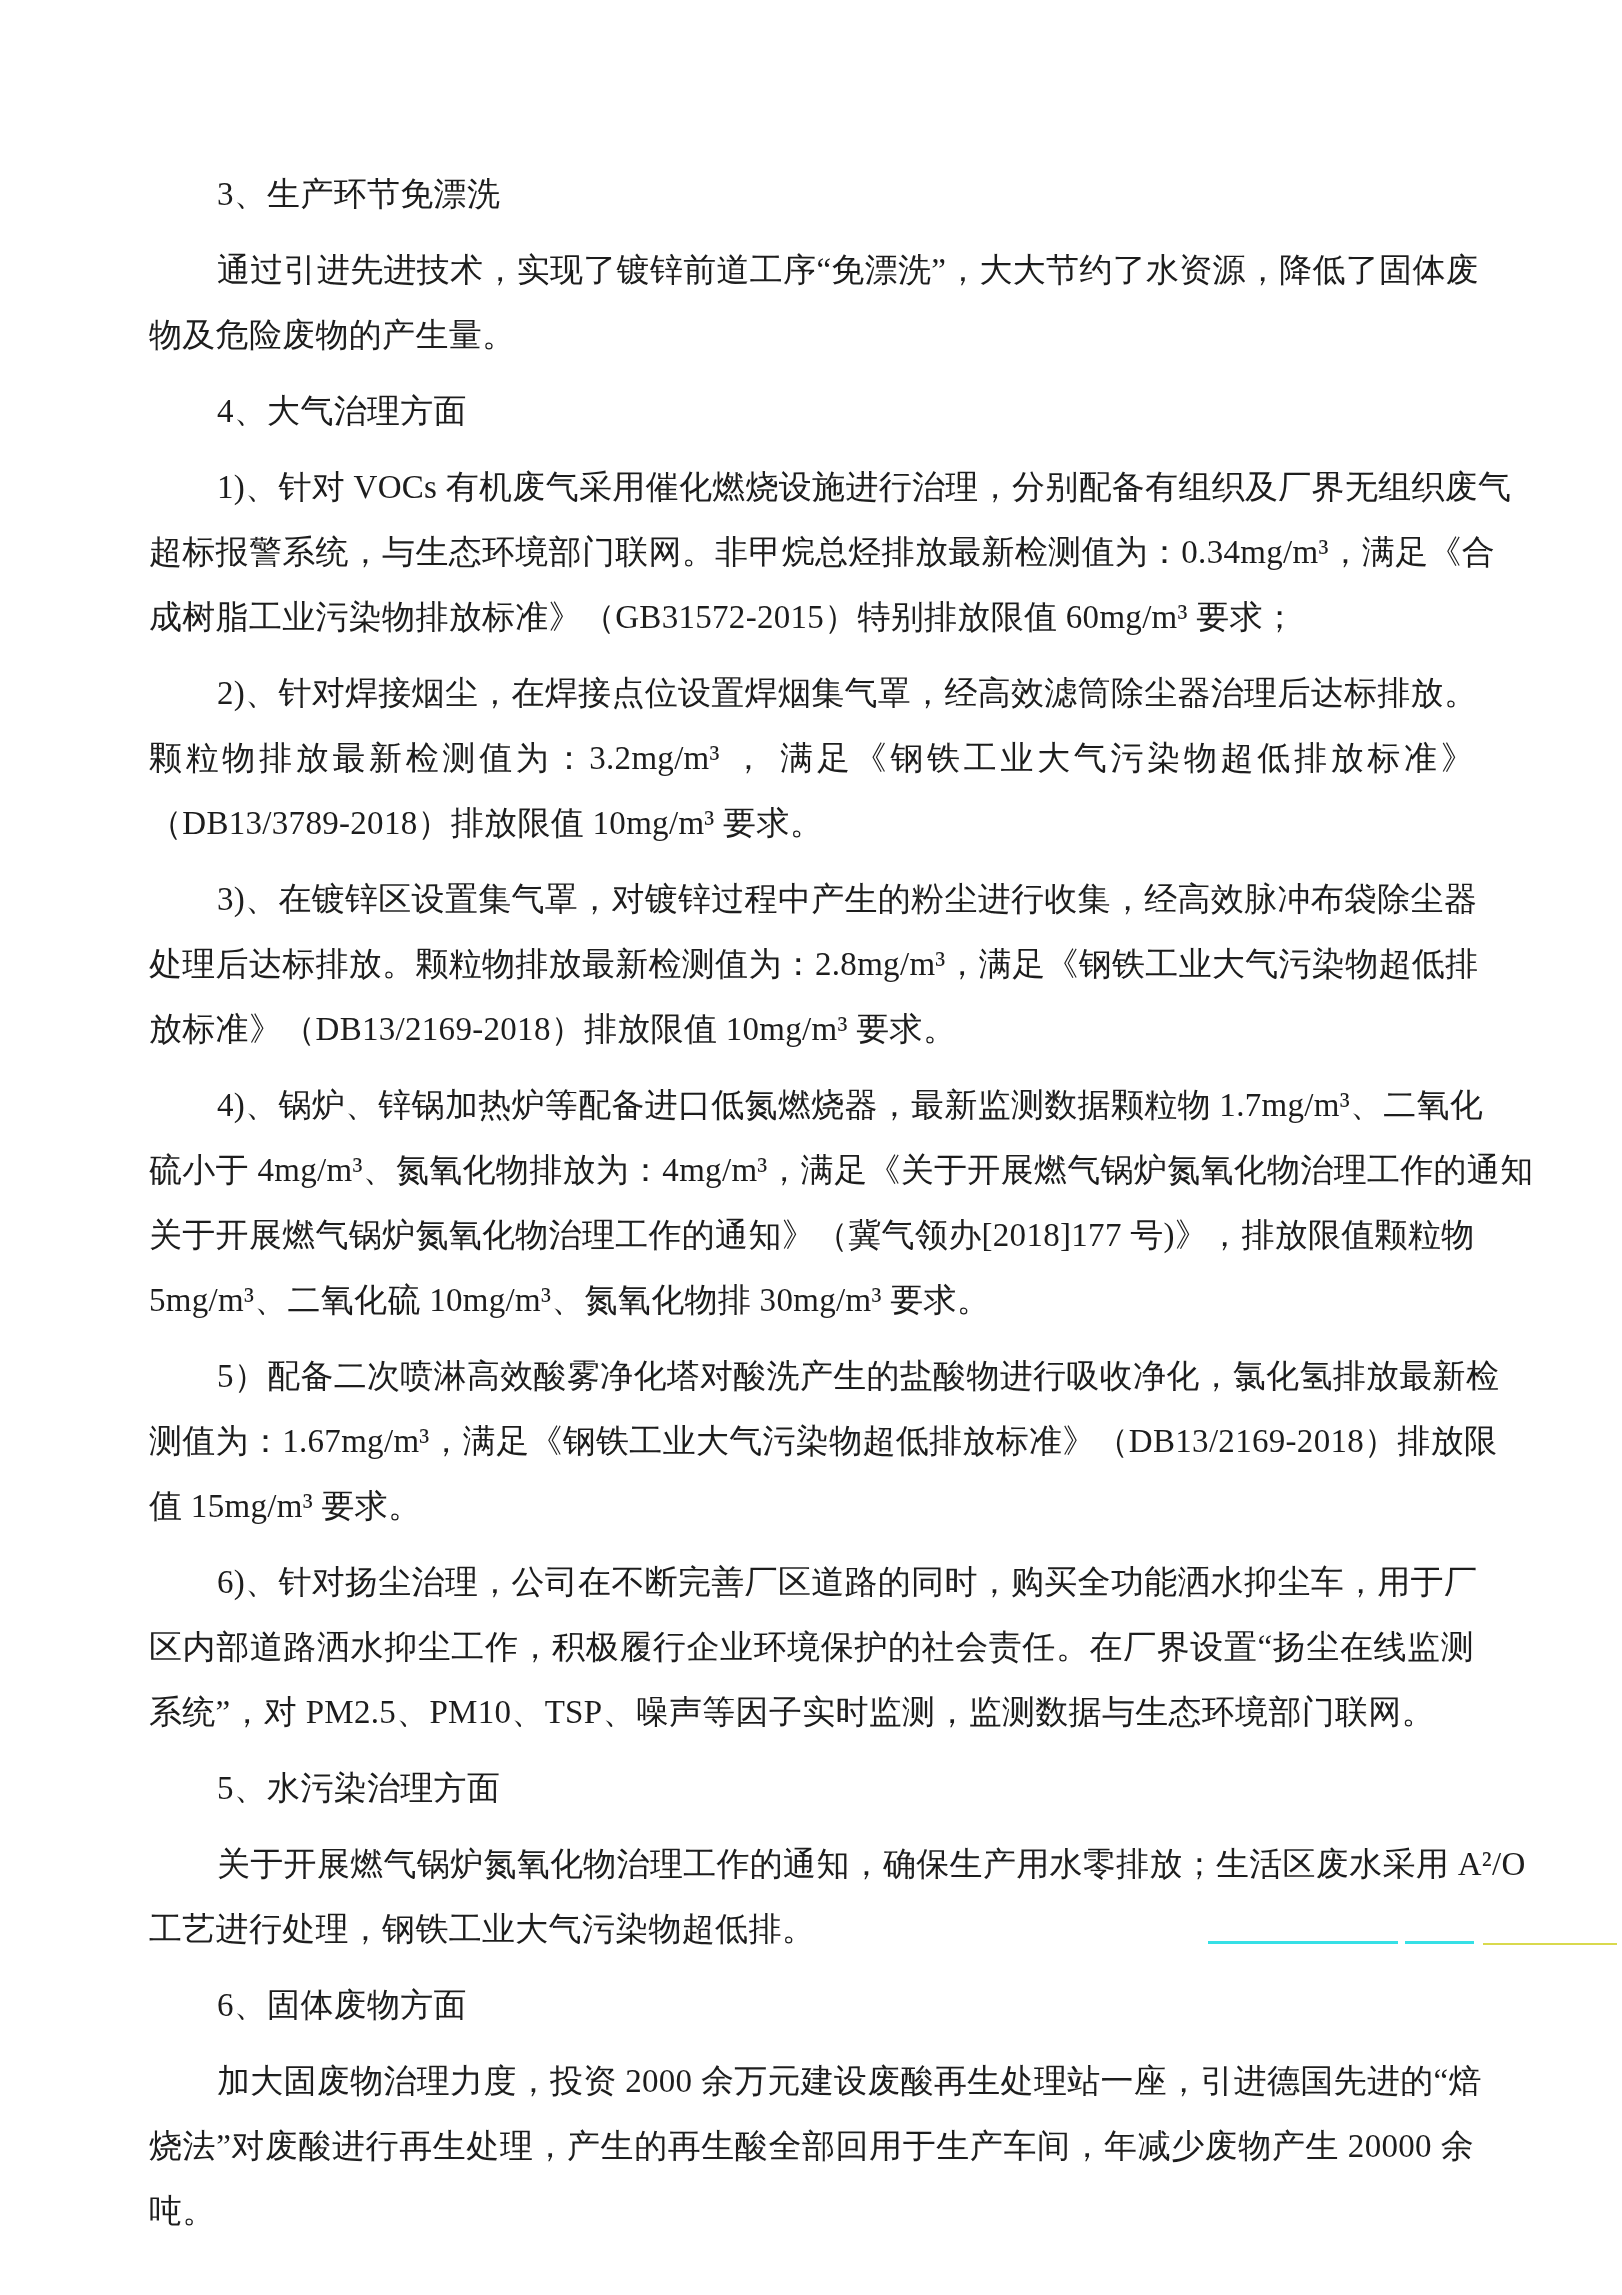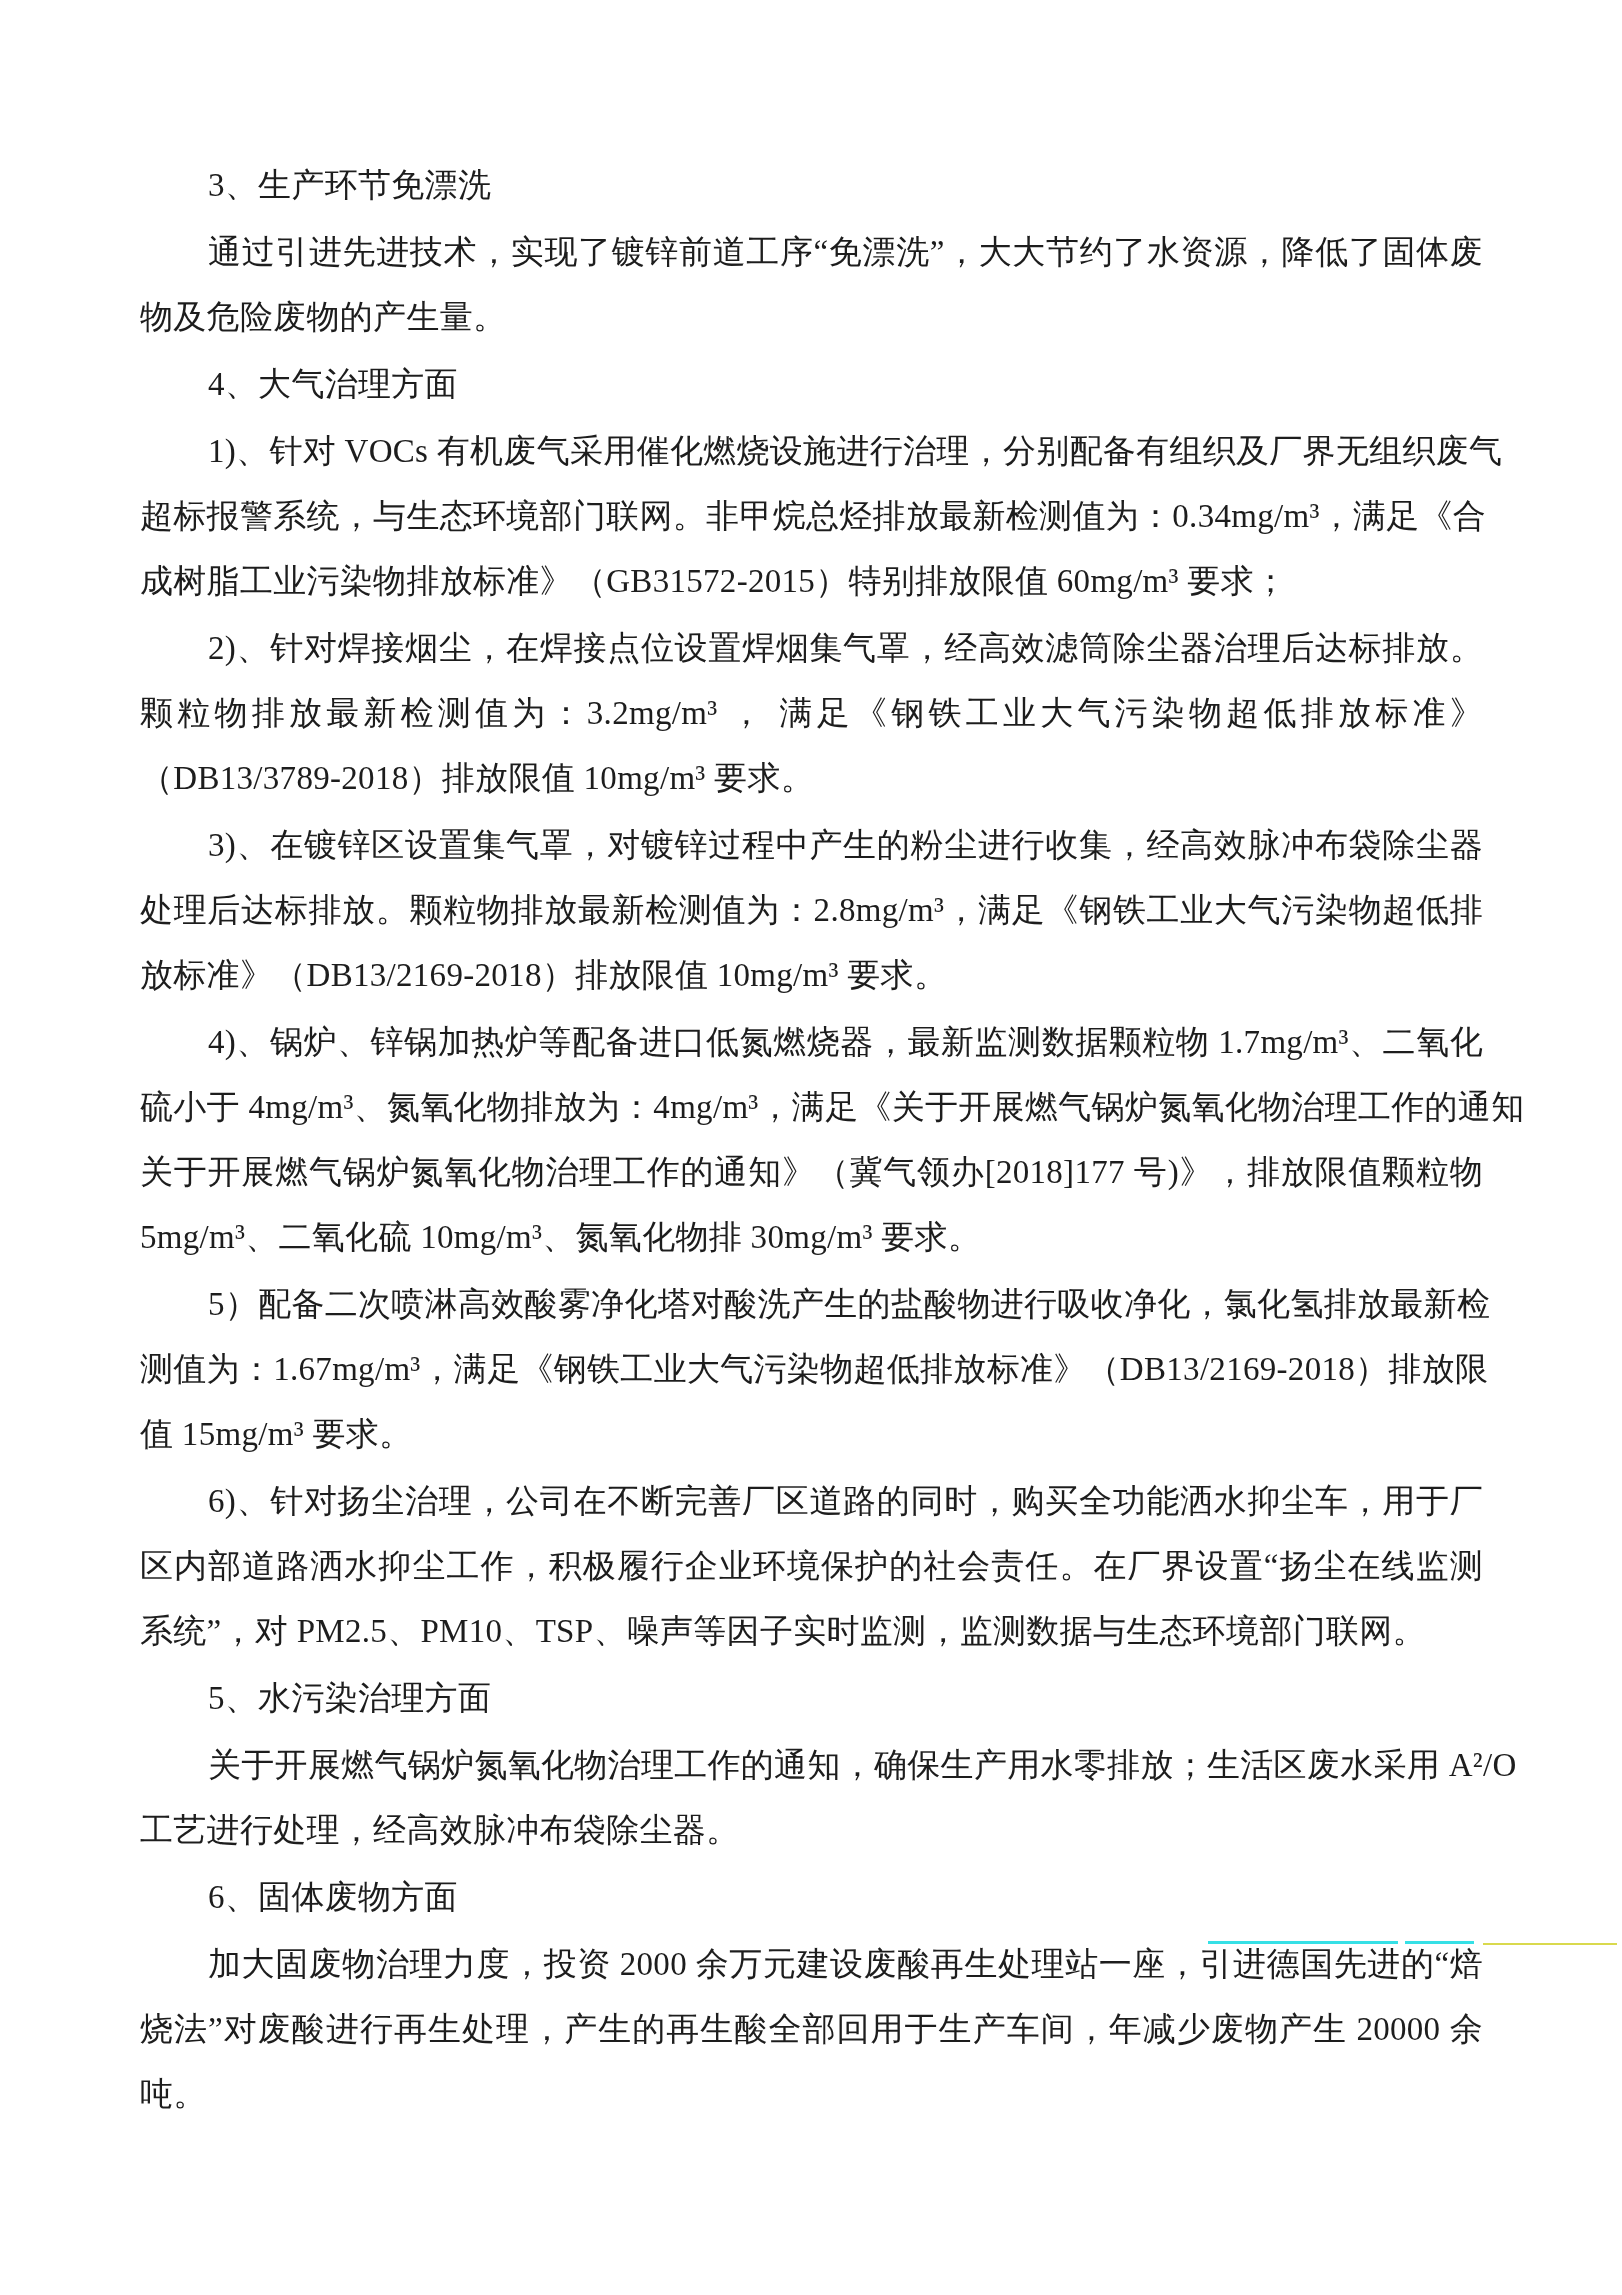--- a/index.html
+++ b/index.html
@@ -16,21 +16,21 @@
     font-family: "Liberation Serif", "DejaVu Serif", serif;
   }
   .text-block {
     position: absolute;
     left: 138px;
     top: 151px;
     width: 1347px;
     color: #1d1d1d;
   }
   .para {
-    margin: 2px;
+    margin: 11px;
     padding: 0;
   }
   .line {
     height: 65px;
     line-height: 65px;
     font-size: 33px;
     letter-spacing: 0.3px;
     text-align: justify;
     text-align-last: justify;
     text-justify: inter-character;
@@ -91,21 +91,21 @@
       <div class="para">
         <div class="line first">6)、针对扬尘治理，公司在不断完善厂区道路的同时，购买全功能洒水抑尘车，用于厂</div>
         <div class="line">区内部道路洒水抑尘工作，积极履行企业环境保护的社会责任。在厂界设置“扬尘在线监测</div>
         <div class="line last">系统”，对 PM2.5、PM10、TSP、噪声等因子实时监测，监测数据与生态环境部门联网。</div>
       </div>
       <div class="para">
         <div class="line first last">5、水污染治理方面</div>
       </div>
       <div class="para">
         <div class="line first">关于开展燃气锅炉氮氧化物治理工作的通知，确保生产用水零排放；生活区废水采用 A²/O</div>
-        <div class="line last">工艺进行处理，经高效脉冲布袋除尘器。</div>
+        <div class="line last">工艺进行处理，钢铁工业大气污染物超低排。</div>
       </div>
       <div class="para">
         <div class="line first last">6、固体废物方面</div>
       </div>
       <div class="para">
         <div class="line first">加大固废物治理力度，投资 2000 余万元建设废酸再生处理站一座，引进德国先进的“焙</div>
         <div class="line">烧法”对废酸进行再生处理，产生的再生酸全部回用于生产车间，年减少废物产生 20000 余</div>
         <div class="line last">吨。</div>
       </div>
     </div>

